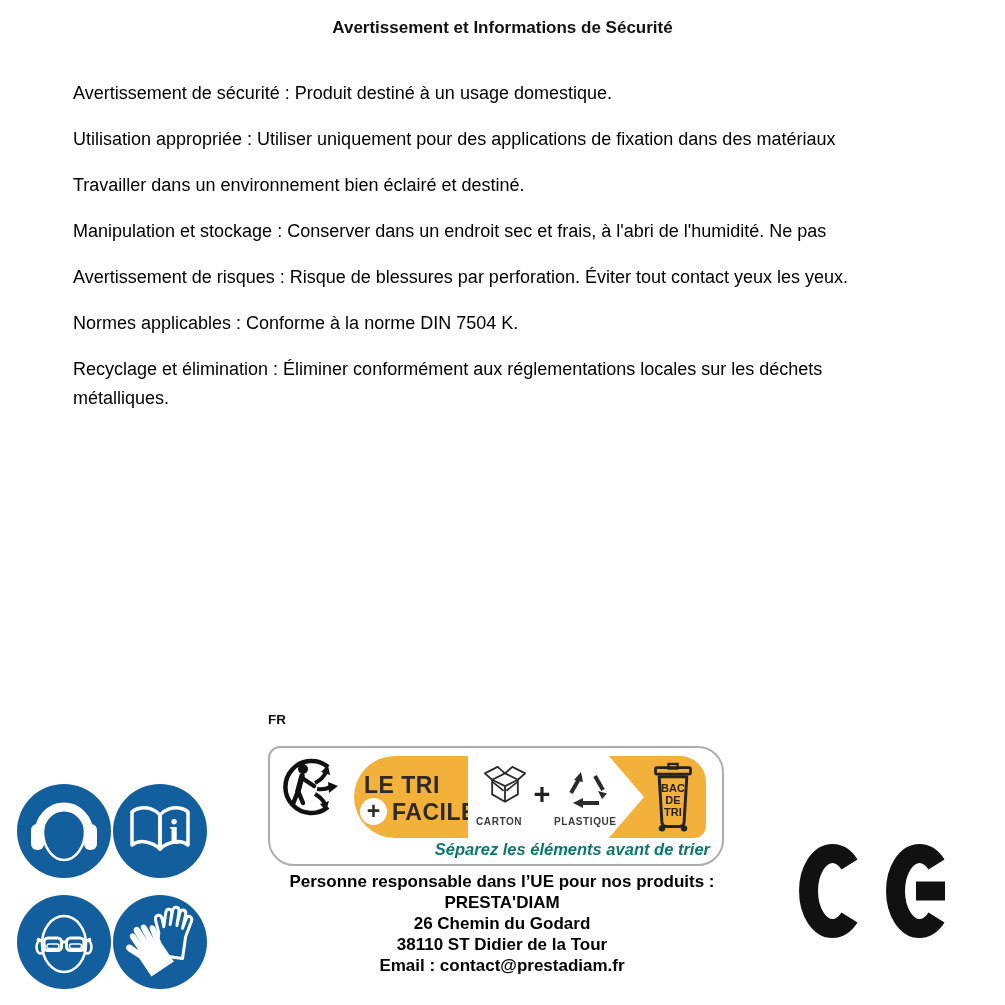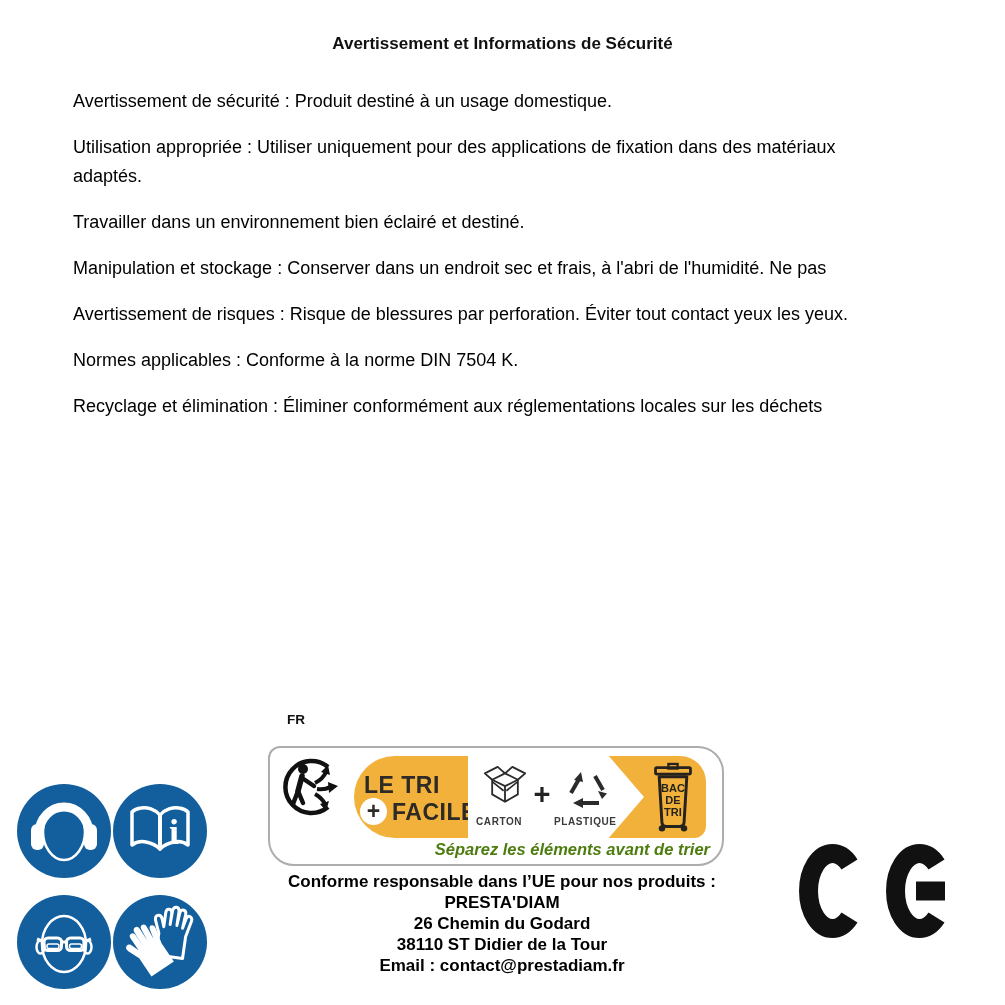--- a/index.html
+++ b/index.html
@@ -2,29 +2,29 @@
 <html><head>
 <meta charset="utf-8">
 <style>
   html,body{margin:0;padding:0;background:#fff;}
   #canvas{
     position:relative;width:1005px;height:1005px;background:#ffffff;
     font-family:"Liberation Sans",sans-serif;color:#000;overflow:hidden;
   }
   
   .doc-title{
-    position:absolute;top:34px;left:0;width:1005px;text-align:center;
+    position:absolute;top:18px;left:0;width:1005px;text-align:center;
     font-size:17px;font-weight:700;color:#111;
   }
   
   .body-text{position:absolute;top:79px;left:73px;width:920px;}
-  .para{margin:8px 0 17px 0;font-size:18px;line-height:29px;font-weight:400;}
+  .para{margin:0 0 17px 0;font-size:18px;line-height:29px;font-weight:400;}
   .line{display:block;white-space:nowrap;}
   
-  .fr-label{position:absolute;left:268px;top:712px;font-size:13.5px;font-weight:700;color:#111;margin-left:19px;}
+  .fr-label{position:absolute;left:268px;top:712px;font-size:13.5px;font-weight:700;color:#111;}
   .tri-banner{
     position:absolute;left:268px;top:746px;width:456px;height:120px;background:#fff;
     border:2px solid #ADADAD;border-radius:12px 26px 26px 26px;box-sizing:border-box;
   }
   .triman{position:absolute;left:8px;top:9px;width:66px;height:60px;}
   .yellow-band{
     position:absolute;left:84px;top:8px;width:352px;height:82px;
     background:#F1B13A;border-radius:41px 26px 12px 41px;
   }
   .headline-top{position:absolute;left:10px;top:16px;font-size:23px;font-weight:700;
@@ -40,21 +40,21 @@
   .carton-icon{position:absolute;left:12px;top:10px;width:50px;height:44px;}
   .mat-label{position:absolute;top:60px;font-size:10px;font-weight:700;color:#3B3B3B;
     letter-spacing:.6px;text-align:left;white-space:nowrap;}
   .mat-label.left{left:8px;width:58px;}
   .mat-label.right{left:86px;width:60px;}
   .mat-plus{position:absolute;left:62px;top:22px;width:24px;text-align:center;
     font-size:29px;font-weight:700;color:#222;}
   .plastique-icon{position:absolute;left:94px;top:9px;width:50px;height:46px;}
   .bin-icon{position:absolute;left:296px;top:6px;width:46px;height:72px;}
   .tagline{position:absolute;right:12px;top:92px;font-size:16.5px;font-style:italic;
-    font-weight:700;color:#4d7c0f;white-space:nowrap;}
+    font-weight:700;color:#0f766e;white-space:nowrap;}
   
   .msign{position:absolute;width:94px;height:94px;}
   #sign-ear{left:17px;top:784px;}
   #sign-manual{left:113px;top:784px;}
   #sign-goggles{left:17px;top:895px;}
   #sign-gloves{left:113px;top:895px;}
   
   .address{position:absolute;left:252px;top:871px;width:500px;text-align:center;
     font-size:17px;font-weight:700;line-height:21px;color:#000;}
   .address div{white-space:nowrap;}
@@ -68,36 +68,36 @@
 <div id="canvas">
 
   <div class="doc-title">Avertissement et Informations de Sécurité</div>
 
   <div class="body-text">
     <p class="para">
       <span class="line">Avertissement de sécurité : Produit destiné à un usage domestique.</span>
     </p>
     <p class="para">
       <span class="line">Utilisation appropriée : Utiliser uniquement pour des applications de fixation dans des matériaux</span>
-      <span class="line">adaptés.</span>
     </p>
     <p class="para">
       <span class="line">Travailler dans un environnement bien éclairé et destiné.</span>
     </p>
     <p class="para">
       <span class="line">Manipulation et stockage : Conserver dans un endroit sec et frais, à l'abri de l'humidité. Ne pas</span>
     </p>
     <p class="para">
       <span class="line">Avertissement de risques : Risque de blessures par perforation. Éviter tout contact yeux les yeux.</span>
     </p>
     <p class="para">
       <span class="line">Normes applicables : Conforme à la norme DIN 7504 K.</span>
     </p>
     <p class="para">
       <span class="line">Recyclage et élimination : Éliminer conformément aux réglementations locales sur les déchets</span>
+      <span class="line">métalliques.</span>
     </p>
   </div>
 
   <div class="fr-label">FR</div>
 
   <div class="tri-banner">
     <svg class="triman" viewBox="0 0 66 60">
       <path d="M50 10 A26 26 0 1 0 50 50" fill="none" stroke="#111" stroke-width="4.5"></path>
       <circle cx="25" cy="12" r="5" fill="#111"></circle>
       <path d="M24 19 L20 34" stroke="#111" stroke-width="5.5" stroke-linecap="round" fill="none"></path>
@@ -178,21 +178,21 @@
     <rect x="52.5" y="49" width="12" height="4.5" rx="2" fill="none" stroke="#fff" stroke-width="1.5"></rect>
   </svg>
 
   <svg id="sign-gloves" class="msign" viewBox="0 0 94 94">
     <circle cx="47" cy="47" r="47" fill="#135E9D"></circle>
     <path d="M46 62 L46 40 L41 28 Q39.5 23.5 43 22.5 Q46 21.8 47.5 26 L50 33 L50 19 Q50 15 53 15 Q56 15 56 19 L56 30 L56.5 16 Q56.8 12 60 12 Q63 12.2 63 16 L62.8 30 L64 17 Q64.5 13.5 67.5 14 Q70.3 14.5 70 18 L68.8 32 L71 22 Q72 18.5 74.8 19.5 Q77.4 20.5 76.6 24 L73 40 L73 62 Z" transform="rotate(8 60 38)" fill="#135E9D" stroke="#fff" stroke-width="3" stroke-linejoin="round"></path>
     <path d="M46 62 L46 40 L41 28 Q39.5 23.5 43 22.5 Q46 21.8 47.5 26 L50 33 L50 19 Q50 15 53 15 Q56 15 56 19 L56 30 L56.5 16 Q56.8 12 60 12 Q63 12.2 63 16 L62.8 30 L64 17 Q64.5 13.5 67.5 14 Q70.3 14.5 70 18 L68.8 32 L71 22 Q72 18.5 74.8 19.5 Q77.4 20.5 76.6 24 L73 40 L73 62 Z" transform="translate(-23 17) rotate(-34 58 38)" fill="#fff"></path>
   </svg>
 
   <div class="address">
-    <div>Conforme responsable dans l’UE pour nos produits :</div>
+    <div>Personne responsable dans l’UE pour nos produits :</div>
     <div>PRESTA'DIAM</div>
     <div>26 Chemin du Godard</div>
     <div>38110 ST Didier de la Tour</div>
     <div>Email : contact@prestadiam.fr</div>
   </div>
 
   <svg class="ce-mark" viewBox="0 0 150 100">
     <path d="M50.5 23.5 A24 37.5 0 1 0 50.5 76.5" fill="none" stroke="#111" stroke-width="19"></path>
     <path d="M137.5 23.5 A24 37.5 0 1 0 137.5 76.5" fill="none" stroke="#111" stroke-width="19"></path>
     <path d="M117 50 L146 50" stroke="#111" stroke-width="19"></path>

